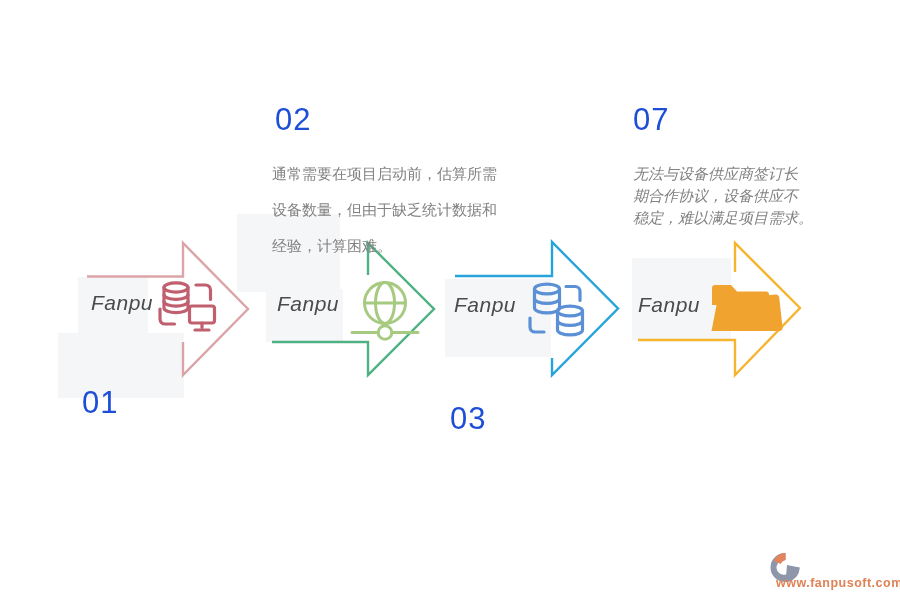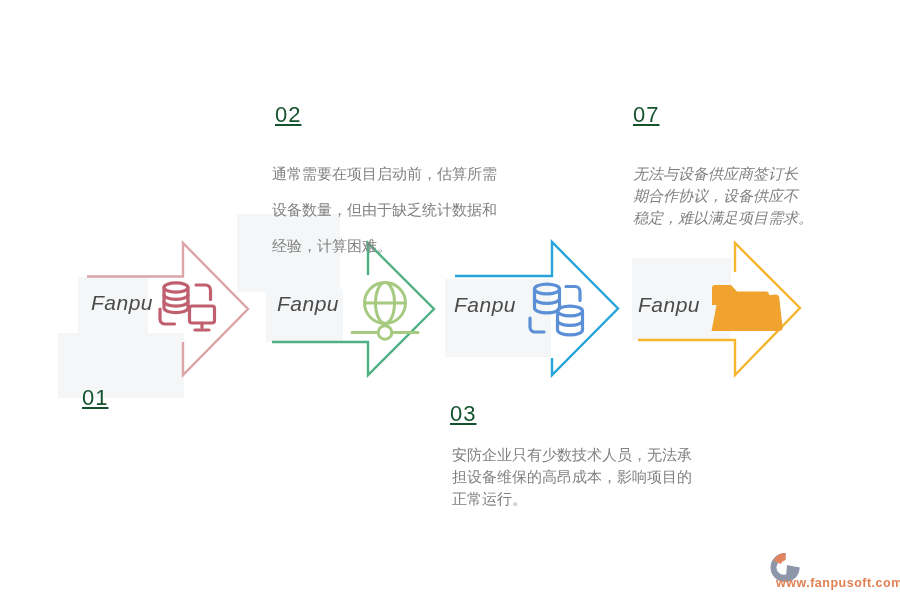--- a/index.html
+++ b/index.html
@@ -4,21 +4,21 @@
 <style>
   html,body{margin:0;padding:0;background:#fff;}
   #canvas{
     position:relative;width:900px;height:600px;overflow:hidden;
     background:#ffffff;
     font-family:"Liberation Sans","DejaVu Sans",sans-serif;
   }
   .abs{position:absolute;}
   .decor-box{position:absolute;background:#f4f6f7;}
   .step-number{
-    position:absolute;font-size:22px;color:#14532d;letter-spacing:1px;line-height:1;text-decoration:underline;
+    position:absolute;font-size:31px;color:#1d4ed8;letter-spacing:1px;line-height:1;
   }
   .step-desc{
     position:absolute;font-size:15px;color:#818181;white-space:pre-line;line-height:22px;
   }
   .step-desc.top2{line-height:36px;}
   .fanpu{
     position:absolute;font-size:21px;color:#4b4b4b;line-height:1;letter-spacing:0.5px;font-style:italic;
   }
   #art{position:absolute;left:0;top:0;}
   .footer-brand{
@@ -94,23 +94,20 @@
   </svg>
 
   <div class="step-number" style="left:82px;top:387px;">01</div>
   <div class="step-number" style="left:275px;top:104px;">02</div>
   <div class="step-number" style="left:450px;top:403px;">03</div>
   <div class="step-number" style="left:633px;top:104px;">07</div>
 
   <div class="step-desc top2" style="left:272px;top:156px;width:250px;">通常需要在项目启动前，估算所需
 设备数量，但由于缺乏统计数据和
 经验，计算困难。</div>
-  <div class="step-desc" style="left:452px;top:444px;width:270px;">安防企业只有少数技术人员，无法承
-担设备维保的高昂成本，影响项目的
-正常运行。</div>
   <div class="step-desc" style="left:633px;top:163px;width:210px;font-style:italic;">无法与设备供应商签订长
 期合作协议，设备供应不
 稳定，难以满足项目需求。</div>
 
   <div class="fanpu" style="left:91px;top:292px;">Fanpu</div>
   <div class="fanpu" style="left:277px;top:293px;">Fanpu</div>
   <div class="fanpu" style="left:454px;top:294px;">Fanpu</div>
   <div class="fanpu" style="left:638px;top:294px;">Fanpu</div>
 
   <div class="abs" style="left:770px;top:551px;width:120px;height:40px;">

